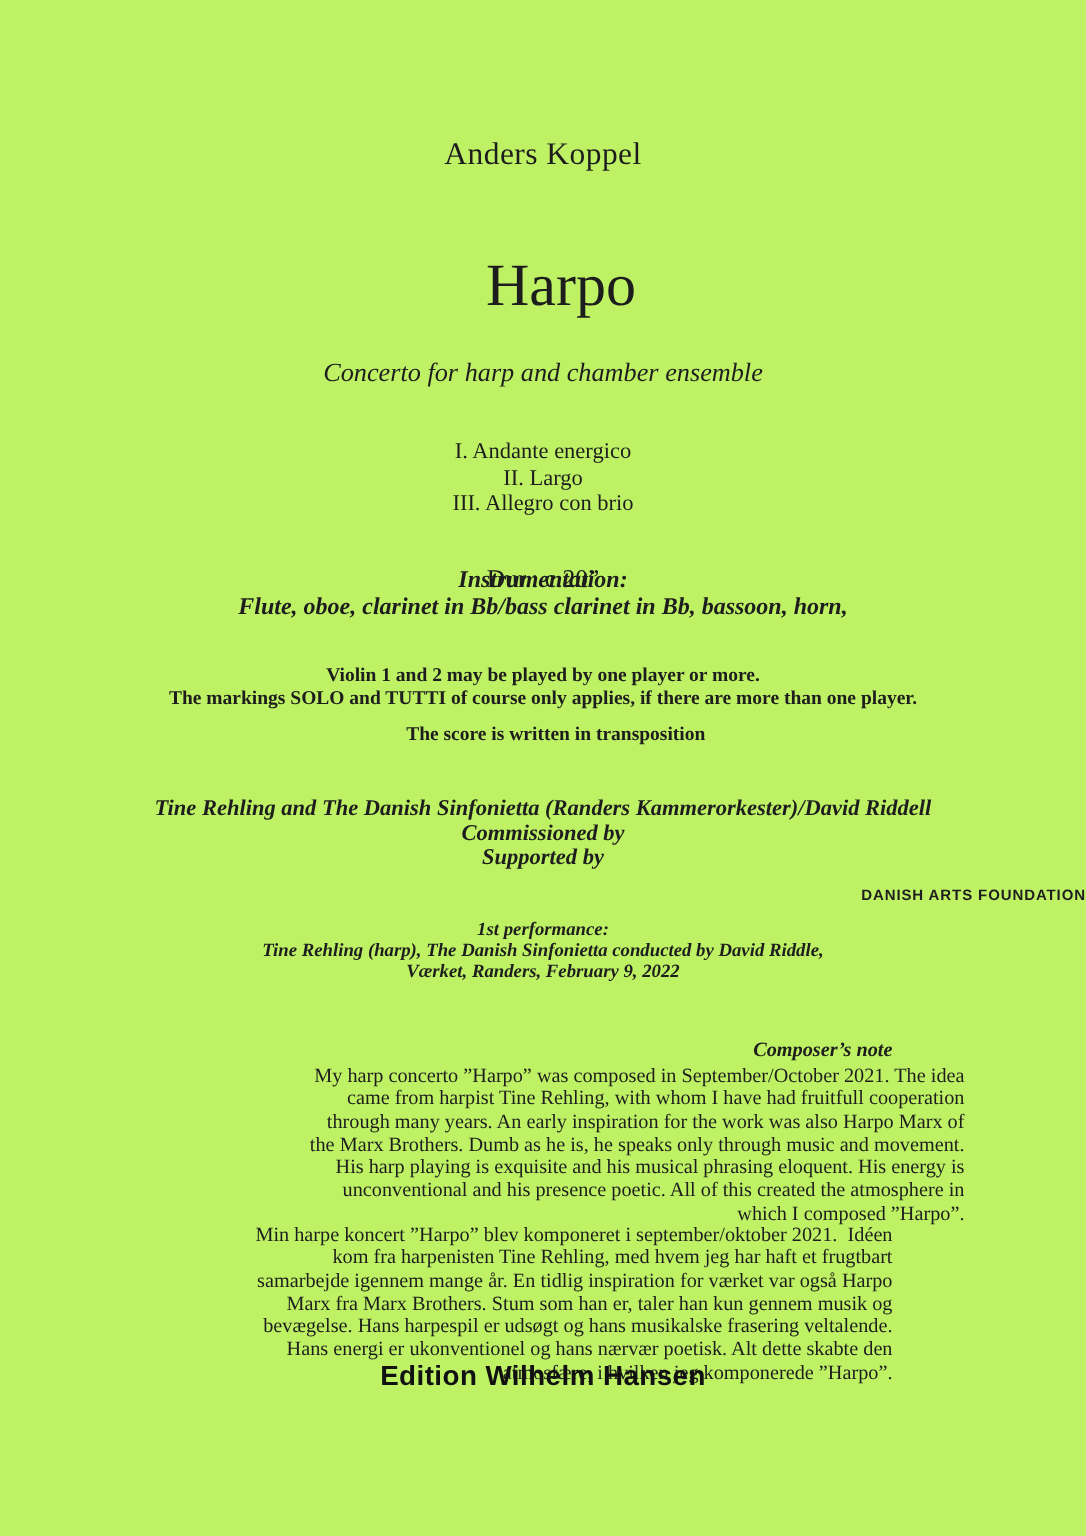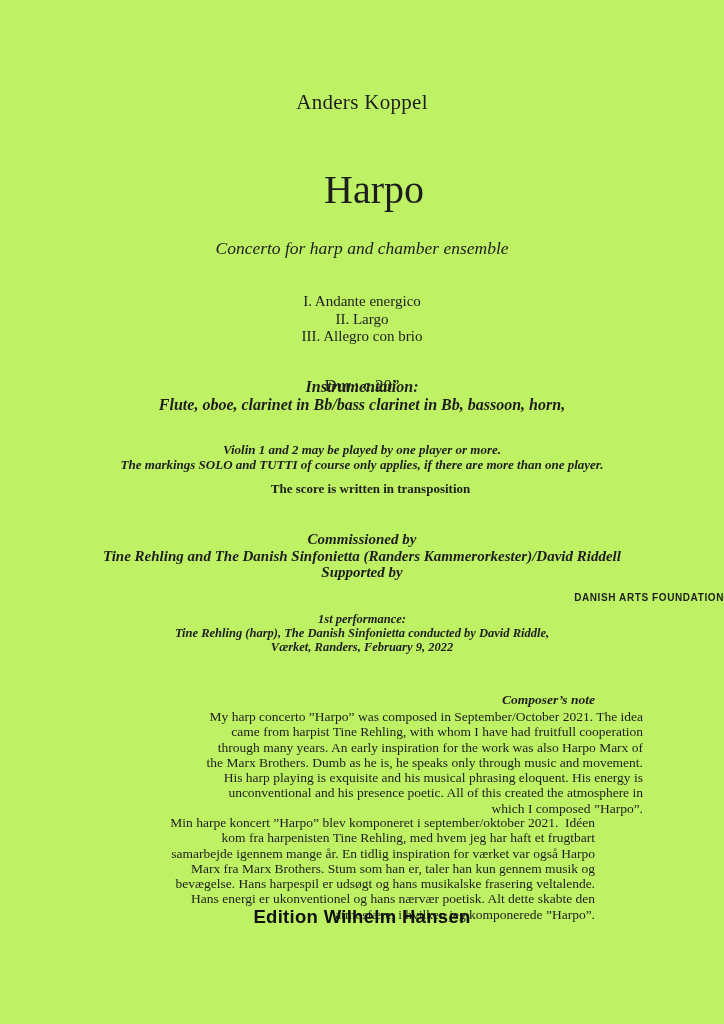--- a/index.html
+++ b/index.html
@@ -18,21 +18,21 @@
   .composer-name { top: 90px; font-size: 21px; letter-spacing: 0.3px; }
   .work-title { top: 166px; font-size: 40px; padding-left: 24px; }
   .work-subtitle { top: 238px; font-size: 17.5px; font-style: italic; }
 
   .movements { top: 293px; font-size: 15px; line-height: 17.5px; }
   .duration { top: 376px; font-size: 17px; text-align: center; }
 
   .instr-label { top: 378px; font-size: 16px; font-style: italic; font-weight: 600; }
   .instr-lines { top: 396px; font-size: 16px; font-style: italic; font-weight: 600; line-height: 17.5px; }
 
-  .violin-note { top: 443px; font-size: 13px; line-height: 14.5px; font-weight: 600; font-style: italic; }
+  .violin-note { top: 443px; font-size: 13px; line-height: 14.5px; font-weight: 600; }
   .transposition-note { top: 481px; font-size: 13px; font-weight: 600; padding-left: 17px; }
 
   .commission { top: 531px; font-size: 15px; font-style: italic; font-weight: 600; line-height: 16.5px; }
 
   .foundation {
     top: 592px;
     font-family: Liberation Sans, sans-serif;
     font-size: 10px;
     font-weight: bold;
     letter-spacing: 0.6px;
@@ -81,22 +81,22 @@
   </div>
 
   <div class="center violin-note">
     <div>Violin 1 and 2 may be played by one player or more.</div>
     <div>The markings SOLO and TUTTI of course only applies, if there are more than one player.</div>
   </div>
 
   <div class="center transposition-note">The score is written in transposition</div>
 
   <div class="center commission">
+    <div>Tine Rehling and The Danish Sinfonietta (Randers Kammerorkester)/David Riddell</div>
     <div>Commissioned by</div>
-    <div>Tine Rehling and The Danish Sinfonietta (Randers Kammerorkester)/David Riddell</div>
     <div>Supported by</div>
   </div>
 
   <div class="center foundation">DANISH ARTS FOUNDATION</div>
 
   <div class="center premiere">
     <div>1st performance:</div>
     <div>Tine Rehling (harp), The Danish Sinfonietta conducted by David Riddle,</div>
     <div>Værket, Randers, February 9, 2022</div>
   </div>

